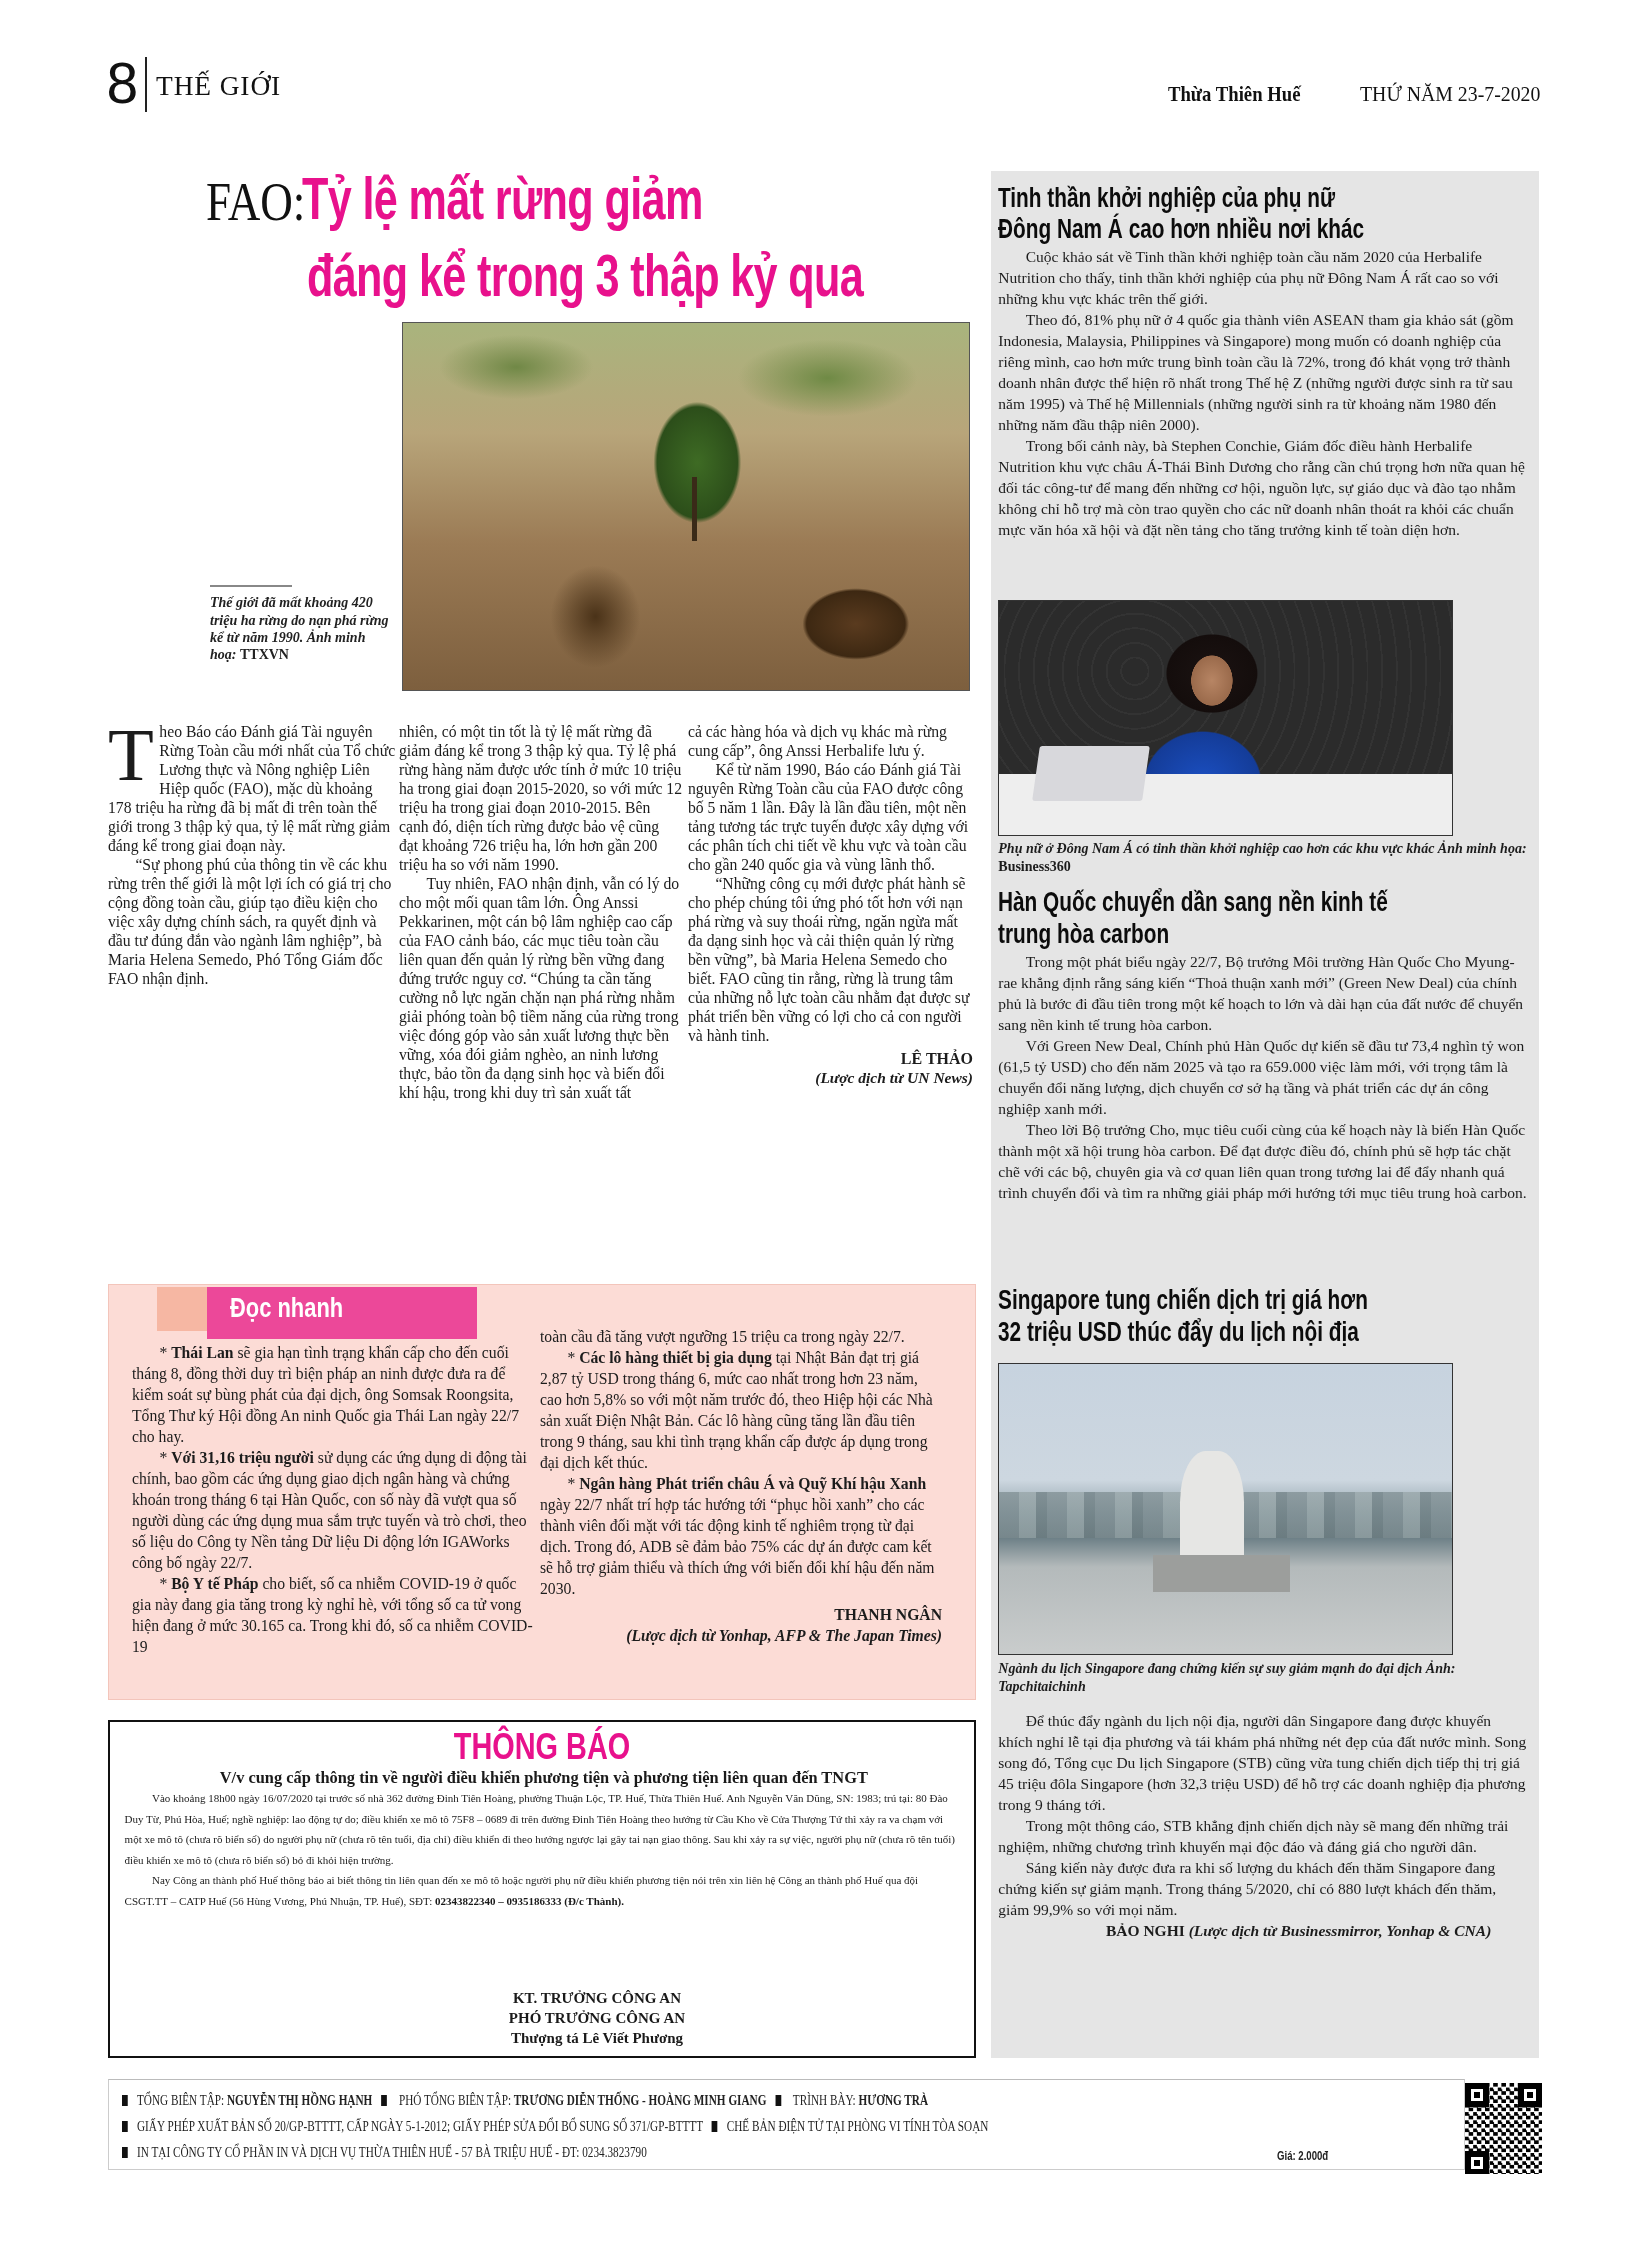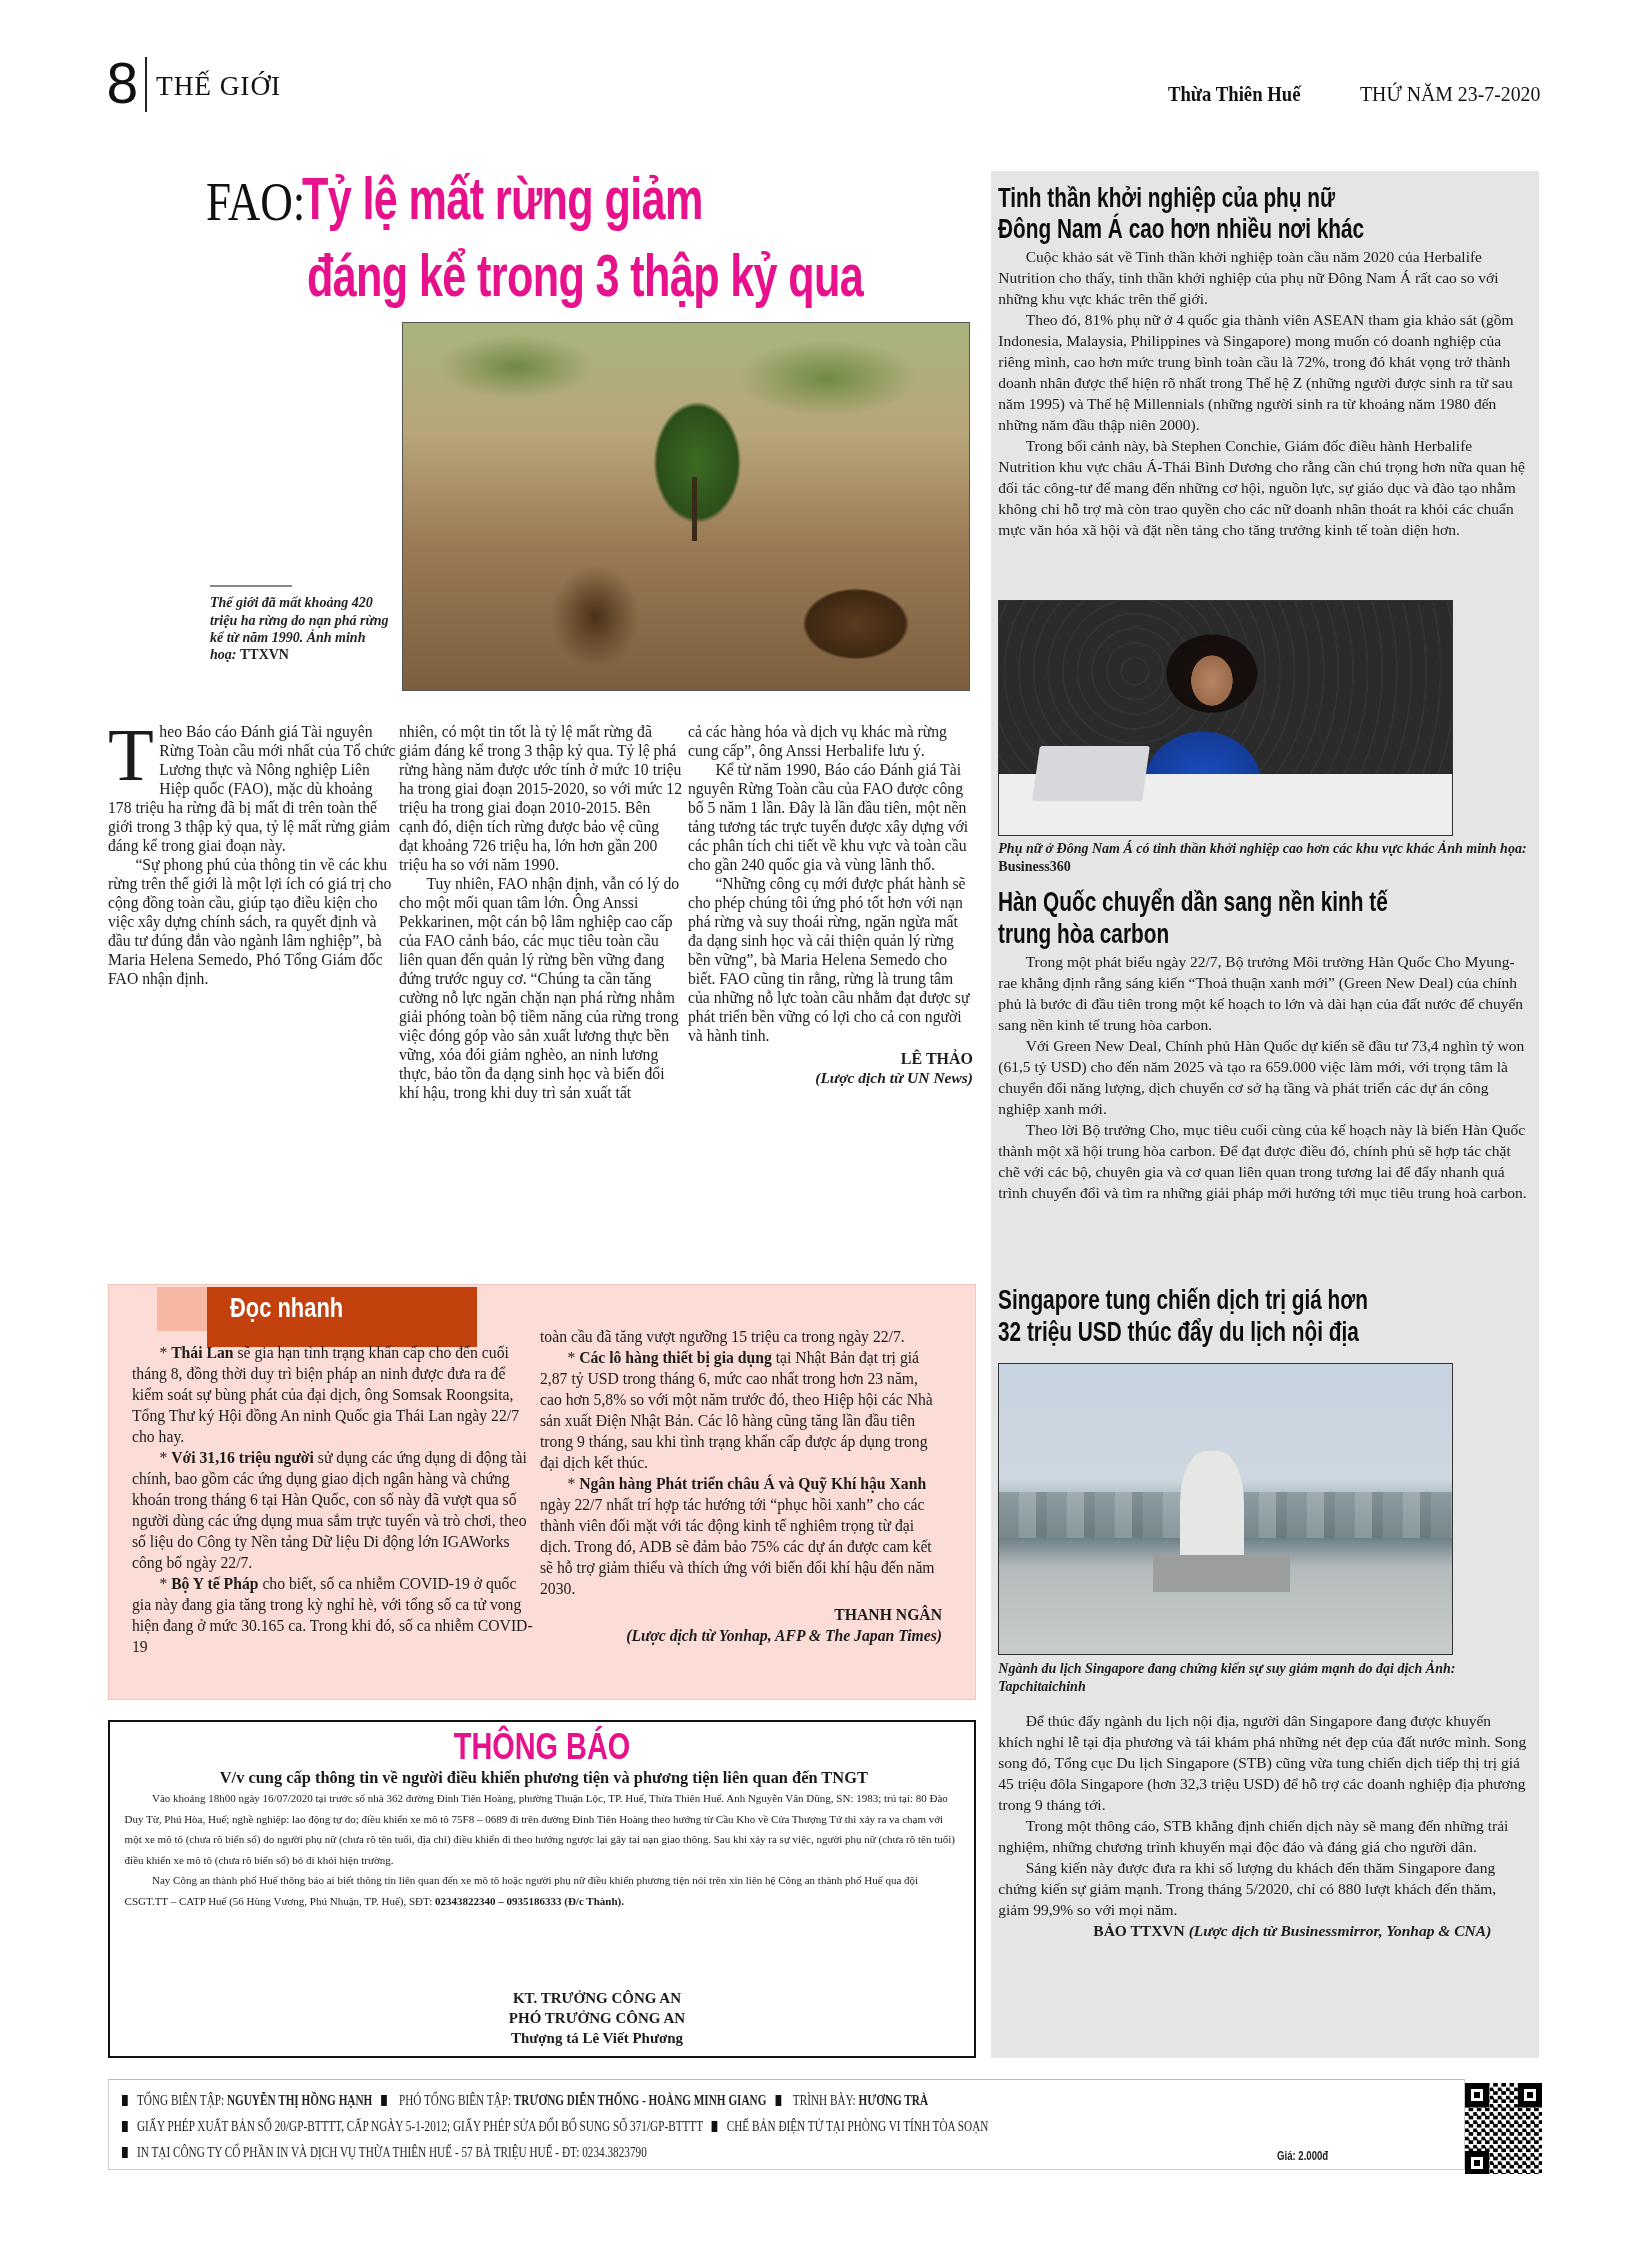--- a/index.html
+++ b/index.html
@@ -45,21 +45,21 @@
   .col1 { left: 108px; width: 291px; }
   .col2 { left: 399px; width: 283px; }
   .col3 { left: 688px; width: 285px; }
   .dropcap { float: left; font-size: 75px; line-height: 58px; margin: 3.7px 5.5px 0 0; font-family: "Liberation Serif", serif; }
   .byline-name { text-align: right; font-weight: 700; font-size: 16px; margin-top: 3.7px; }
   .byline-src { text-align: right; font-weight: 700; font-style: italic; font-size: 15.5px; }
 
   
   .quick-box { position: absolute; left: 108px; top: 1284px; width: 868px; height: 416px; background: #fcdcd6; border: 0.9px solid #f3c5bb; }
   .quick-tab-light { position: absolute; left: 48px; top: 1.8px; width: 110px; height: 44px; background: #f6b7a3; }
-  .quick-tab { position: absolute; left: 98px; top: 1.8px; width: 270px; height: 60px; background: #c2410c; }
+  .quick-tab { position: absolute; left: 98px; top: 1.8px; width: 270px; height: 52px; background: #ec4899; }
   .quick-tab-label { position: absolute; left: 23px; top: 5.5px; font-family: "Liberation Sans", sans-serif; font-weight: 700; font-size: 27.4px; color: #fff; transform: scaleX(0.8); transform-origin: left; white-space: nowrap; }
   .quick-col { position: absolute; top: 57px; font-size: 15.7px; line-height: 21px; color: #1c1c1c; }
   .quick-col p { text-indent: 27.4px; }
   .quick-col p.cont { text-indent: 0; margin-top: 28px; }
   .quick-col1 { left: 23px; width: 402px; }
   .quick-col2 { left: 431px; top: 12.8px; width: 402px; }
   .quick-byline-name { text-align: right; font-weight: 700; margin-top: 5.5px; }
   .quick-byline-src { text-align: right; font-weight: 700; font-style: italic; }
 
   
@@ -226,21 +226,21 @@
     <div class="skyline"></div>
     <div class="merlion-body"></div>
     <div class="merlion-base"></div>
   </div>
   <div class="sb-caption" style="top:1489px; width:530px;">Ngành du lịch Singapore đang chứng kiến sự suy giảm mạnh do đại dịch Ảnh: Tapchitaichinh</div>
   <div class="sb-text" style="top:1539px;">
     <p>Để thúc đẩy ngành du lịch nội địa, người dân Singapore đang được khuyến khích nghỉ lễ tại địa phương và tái khám phá những nét đẹp của đất nước mình. Song song đó, Tổng cục Du lịch Singapore (STB) cũng vừa tung chiến dịch tiếp thị trị giá 45 triệu đôla Singapore (hơn 32,3 triệu USD) để hỗ trợ các doanh nghiệp địa phương trong 9 tháng tới.</p>
     <p>Trong một thông cáo, STB khẳng định chiến dịch này sẽ mang đến những trải nghiệm, những chương trình khuyến mại độc đáo và đáng giá cho người dân.</p>
     <p>Sáng kiến này được đưa ra khi số lượng du khách đến thăm Singapore đang chứng kiến sự giảm mạnh. Trong tháng 5/2020, chỉ có 880 lượt khách đến thăm, giảm 99,9% so với mọi năm.</p>
     <div style="text-align:right; font-weight:700; padding-right:37px;">
-      <span>BẢO TTXVN</span>
+      <span>BẢO NGHI</span>
       <i>(Lược dịch từ Businessmirror, Yonhap &amp; CNA)</i>
     </div>
   </div>
 </div>
 
 <div class="footer">
   <div class="footer-line footer-l1">
     <span class="sq"></span><span>TỔNG BIÊN TẬP: </span><b>NGUYỄN THỊ HỒNG HẠNH</b>
     <span class="sq" style="margin-left:7.3px;"></span><span> PHÓ TỔNG BIÊN TẬP: </span><b>TRƯƠNG DIỄN THỐNG - HOÀNG MINH GIANG</b>
     <span class="sq" style="margin-left:7.3px;"></span><span> TRÌNH BÀY: </span><b>HƯƠNG TRÀ</b>

